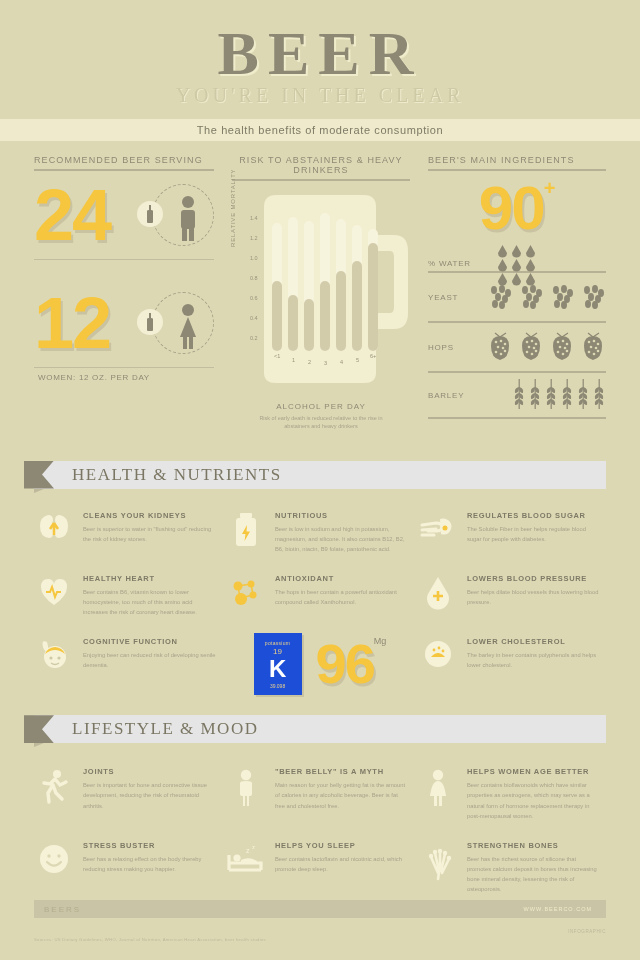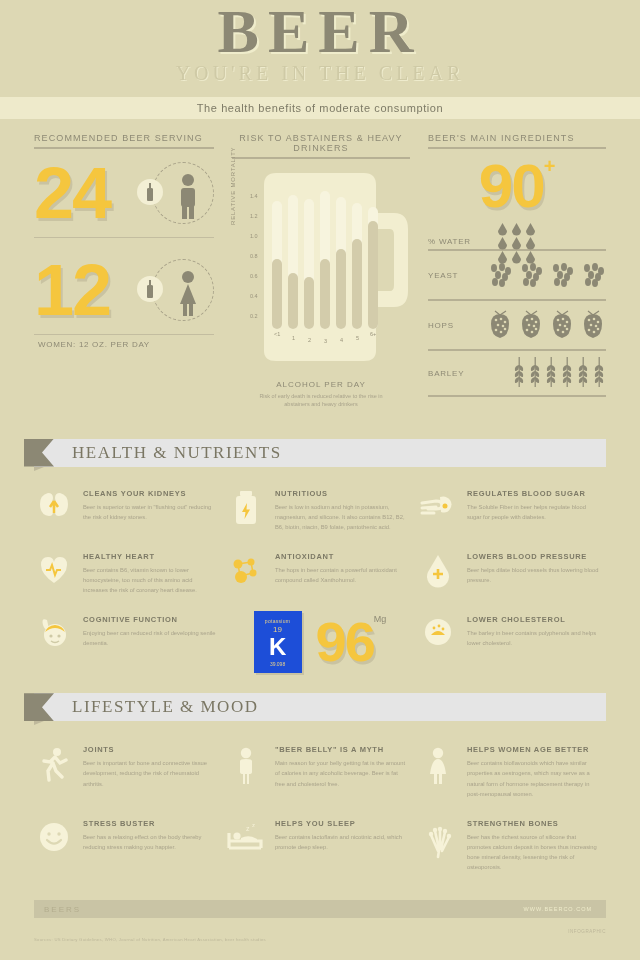--- a/index.html
+++ b/index.html
@@ -6,21 +6,21 @@
   body {
     width: 640px; height: 960px;
     background: #ddd8b4;
     font-family: "Liberation Sans", sans-serif;
     overflow: hidden;
     position: relative;
   }
   .page { width: 640px; height: 960px; position: relative; }
 
   
-  .header { text-align: center; }
+  .header { padding-top: 22px; text-align: center; }
   .beer-title {
     font-family: "Liberation Serif", serif;
     font-size: 62px; letter-spacing: 9px;
     color: #8c8874; font-weight: bold;
     text-shadow: 2px 2px 0 #efeccb;
     line-height: 1.0;
   }
   .beer-sub {
     font-family: "Liberation Serif", serif;
     font-size: 20px; letter-spacing: 4px;
@@ -181,21 +181,21 @@
           <div class="bottle-badge">
             <svg width="8" height="18" viewBox="0 0 8 18">
               <rect x="3" y="0" width="2" height="5" fill="#8c8874"></rect>
               <path d="M1 6 Q1 5 3 5 L5 5 Q7 5 7 6 L7 17 Q7 18 6 18 L2 18 Q1 18 1 17 Z" fill="#8c8874"></path>
             </svg>
           </div>
         </div>
       </div>
       <div class="rule-thin"></div>
 
-      <div class="serve-row" style="margin-top:8px;">
+      <div class="serve-row" style="margin-top:19px;">
         <div class="big-num">12</div>
         <div class="person-circle">
           <svg width="62" height="62" viewBox="0 0 62 62">
             <circle cx="35" cy="17" r="6" fill="#8c8874"></circle>
             <path d="M35 24 L43 44 L27 44 Z" fill="#8c8874"></path>
             <rect x="30" y="44" width="4" height="12" fill="#8c8874"></rect>
             <rect x="36" y="44" width="4" height="12" fill="#8c8874"></rect>
           </svg>
           <div class="bottle-badge">
             <svg width="8" height="18" viewBox="0 0 8 18">

